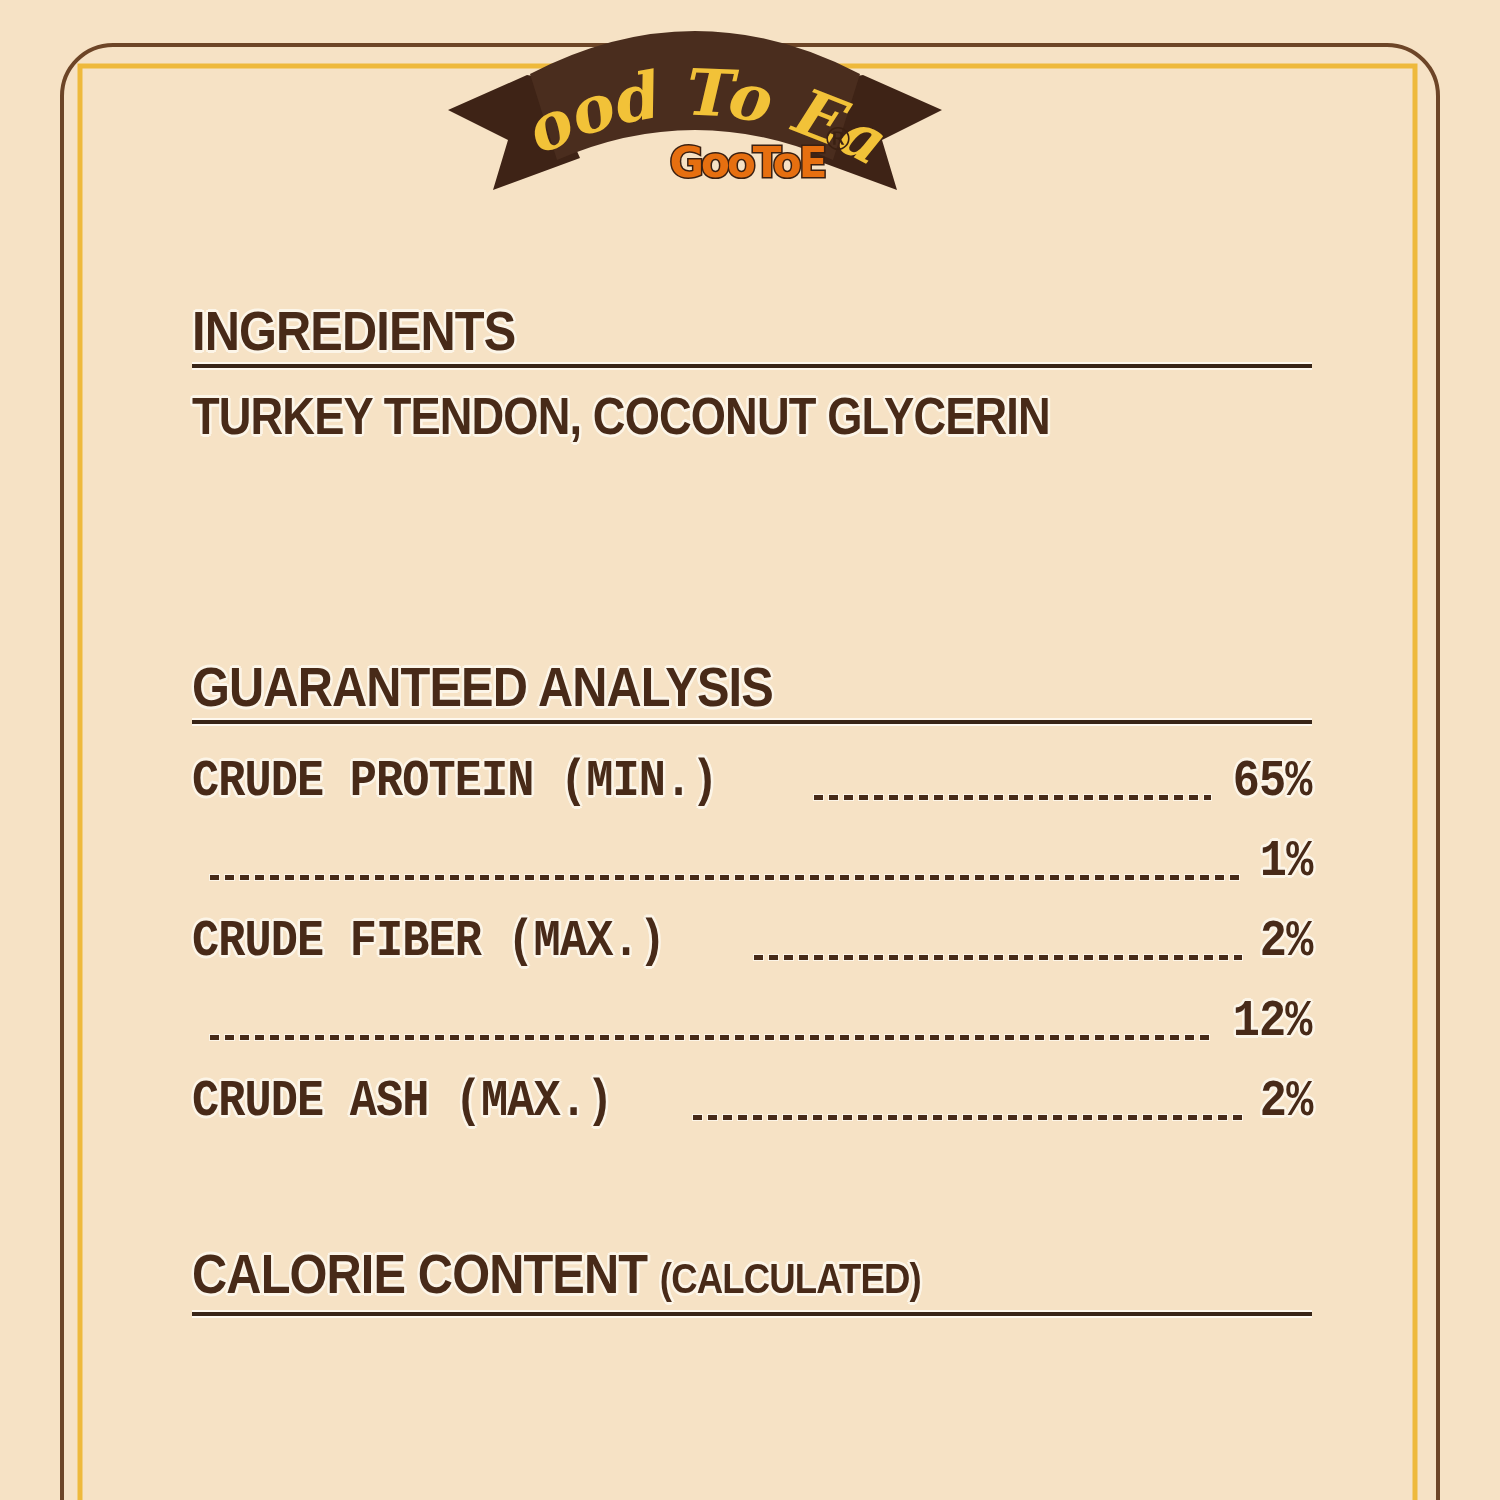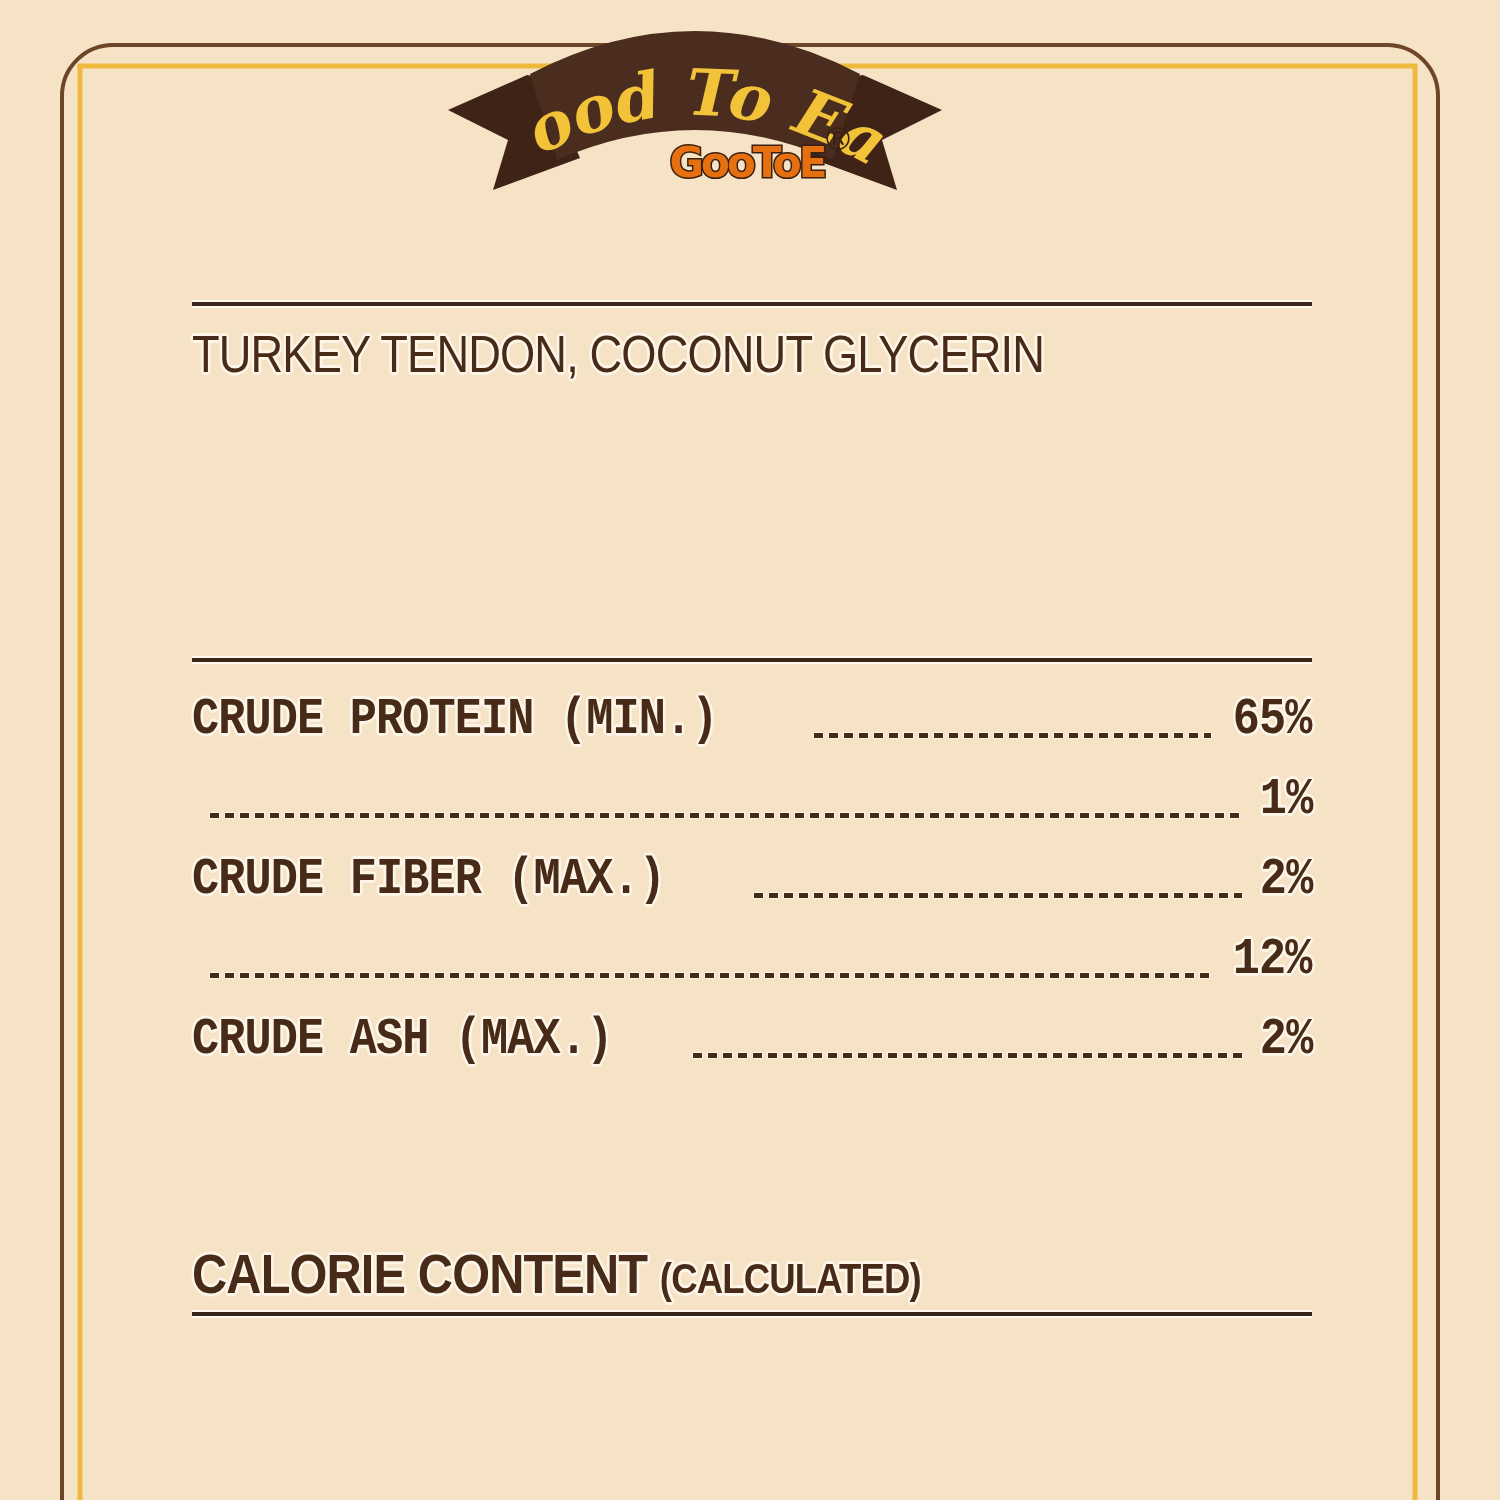--- a/index.html
+++ b/index.html
@@ -13,21 +13,21 @@
   #sec-analysis{top:656px;}
   #sec-calories{top:1243px;}
   h2{margin:0;font-size:56px;line-height:62px;font-weight:bold;color:#482a18;letter-spacing:-1px;white-space:nowrap;}
   .cond{display:inline-block;transform:scaleX(.87);transform-origin:0 50%;}
   .cond-r{transform-origin:100% 50%;}
   .outl{text-shadow:
     -3px 0 0 #fcf5e8, 3px 0 0 #fcf5e8, 0 -3px 0 #fcf5e8, 0 3px 0 #fcf5e8,
     -2px -2px 0 #fcf5e8, 2px -2px 0 #fcf5e8, -2px 2px 0 #fcf5e8, 2px 2px 0 #fcf5e8;}
   .rule{height:4px;background:#392517;margin-top:2px;
     box-shadow:0 -2px 0 rgba(255,252,245,.85), 0 2px 0 rgba(255,252,245,.85);}
-  .body-text{margin:18px 0 0 0;font-size:52px;line-height:60px;font-weight:normal;
+  .body-text{margin:18px 0 0 0;font-size:52px;line-height:60px;font-weight:bold;
     color:#482a18;letter-spacing:-1px;white-space:nowrap;}
   .note{font-size:42px;}
   .rows{margin-top:4px;font-family:Liberation Mono, monospace;}
   .row{display:flex;align-items:flex-end;height:80px;font-size:52px;font-weight:bold;color:#482a18;}
   .row .lab{white-space:nowrap;letter-spacing:-1px;line-height:1;}
   .row .val{white-space:nowrap;letter-spacing:-1px;line-height:1;}
   .leader{flex:1;height:5px;margin:0 10px 8px 18px;
     background:repeating-linear-gradient(90deg,#462a18 0 9px,transparent 9px 15px);
     filter:drop-shadow(1px 0 0 #fcf5e8) drop-shadow(-1px 0 0 #fcf5e8) drop-shadow(0 1px 0 #fcf5e8) drop-shadow(0 -1px 0 #fcf5e8);}
 </style>
@@ -49,27 +49,33 @@
     <text font-family="DejaVu Serif, serif" font-style="italic" font-weight="bold" font-size="64" fill="#f2c238">
       <textPath href="#scriptpath" startOffset="50%" text-anchor="middle">Good To Eat</textPath>
     </text>
     <text x="747" y="177" text-anchor="middle" font-family="DejaVu Sans, sans-serif" font-weight="bold" font-size="42" letter-spacing="-3" stroke-width="3" paint-order="stroke" stroke="#3a2012" fill="#e66f10">GooToE</text>
     <text x="822" y="150" font-family="DejaVu Sans, sans-serif" font-size="32" fill="#3a2012">®</text>
   </svg>
 
   <main class="content">
 
     <section id="sec-ingredients">
+      <h2>
+        <span class="cond outl">INGREDIENTS</span>
+      </h2>
       <div class="rule"></div>
       <p class="body-text">
         <span class="cond outl">TURKEY TENDON, COCONUT GLYCERIN</span>
       </p>
     </section>
 
     <section id="sec-analysis">
+      <h2>
+        <span class="cond outl">GUARANTEED ANALYSIS</span>
+      </h2>
       <div class="rule"></div>
       <div class="rows">
         <div class="row">
           <span class="lab"><span class="cond outl">CRUDE PROTEIN (MIN.)</span></span>
           <span class="leader"></span>
           <span class="val"><span class="cond cond-r outl">65%</span></span>
         </div>
         <div class="row">
           <span class="leader"></span>
           <span class="val"><span class="cond cond-r outl">1%</span></span>

